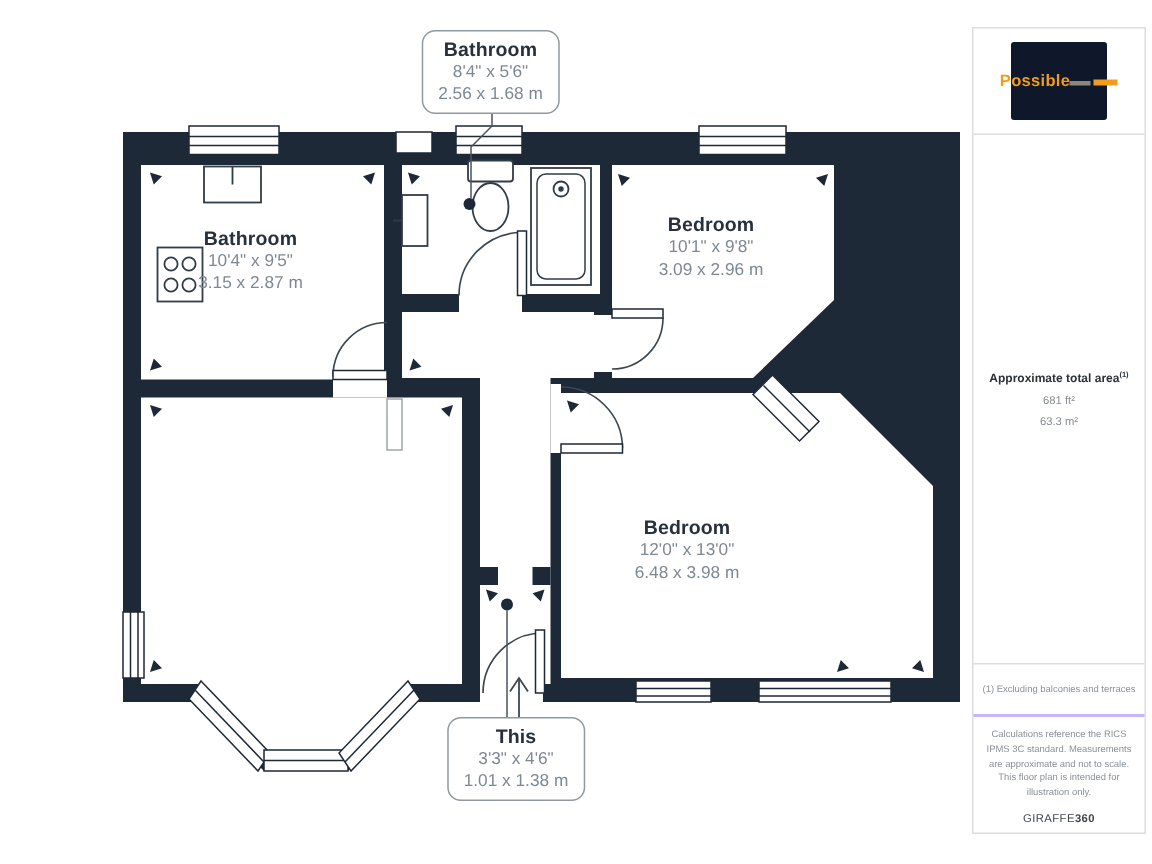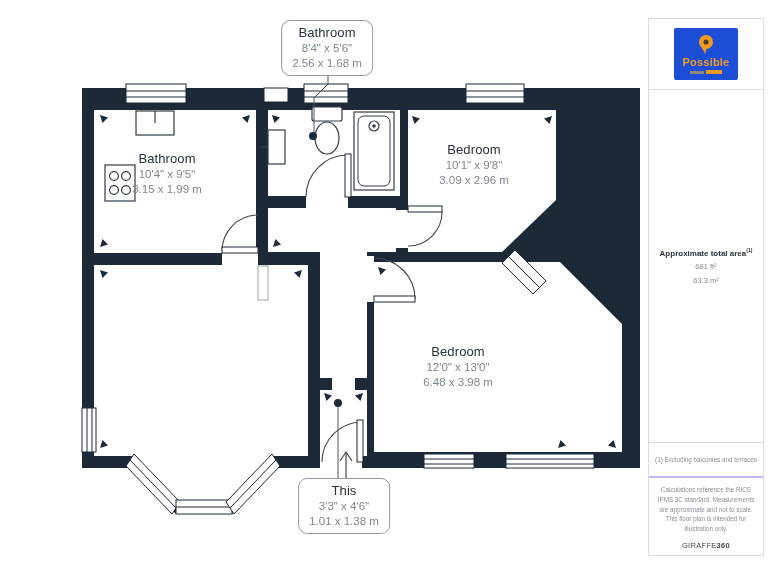--- a/index.html
+++ b/index.html
@@ -1,28 +1,28 @@
 <!DOCTYPE html>
 <html><head>
 <meta charset="utf-8">
 <style>
   html,body{margin:0;padding:0;width:768px;height:576px;background:#ffffff;overflow:hidden;
     font-family:"Liberation Sans","DejaVu Sans",sans-serif;}
   #stage{position:relative;width:768px;height:576px;background:#fff;}
   #plan-svg{position:absolute;left:0;top:0;}
   #labels{position:absolute;left:0;top:0;width:648px;height:576px;}
   .room-label{position:absolute;transform:translateX(-50%);text-align:center;white-space:nowrap;}
-  .room-name{font-size:13px;font-weight:400;color:#27313c;line-height:16px;letter-spacing:.1px;}
+  .room-name{font-size:13px;font-weight:700;color:#27313c;line-height:16px;letter-spacing:.1px;}
   .room-dim{font-size:11.5px;color:#7e8893;line-height:14.5px;}
   .callout{background:#fff;border:1.5px solid #9099a0;border-radius:9px;padding:4px 10px 5px 10px;}
   
   #panel{position:absolute;left:648px;top:18px;width:116px;height:538px;border:1px solid #dcdddf;
     background:#fff;display:flex;flex-direction:column;box-sizing:border-box;}
   .logo-sec{height:70px;border-bottom:1px solid #dcdddf;display:flex;align-items:center;justify-content:center;}
-  .logo-box{width:64px;height:52px;background:#1d4ed8;border-radius:2px;display:flex;flex-direction:column;
+  .logo-box{width:64px;height:52px;background:#0f172a;border-radius:2px;display:flex;flex-direction:row;
     align-items:center;justify-content:center;}
   .brand{font-size:11px;font-weight:700;color:#f19c1c;line-height:11px;margin-top:1px;letter-spacing:.2px;}
   .tagline{display:flex;gap:2px;margin-top:2px;align-items:center;}
   .tag-a{width:14px;height:3px;background:#8d867f;}
   .tag-b{width:16px;height:4px;background:#f19c1c;}
   .area-sec{flex:1;display:flex;flex-direction:column;align-items:center;justify-content:center;text-align:center;}
   .area-label{font-size:8px;font-weight:700;color:#2b3238;}
   .area-label sup{font-size:5px;}
   .area-val{font-size:7.5px;color:#868c92;margin-top:5px;}
   .foot-sec{height:33px;border-top:1px solid #dcdddf;display:flex;align-items:center;justify-content:center;}
@@ -182,21 +182,21 @@
     <g stroke="#3c4750" stroke-width="1.2" fill="none">
       <line x1="346" y1="479" x2="346" y2="453"></line>
       <polyline points="340,461 346,452 352,461"></polyline>
     </g>
   </svg>
 
   <div id="labels">
     <div class="room-label" style="left:167px;top:151px">
       <div class="room-name">Bathroom</div>
       <div class="room-dim">10'4" x 9'5"</div>
-      <div class="room-dim">3.15 x 1.99 m</div>
+      <div class="room-dim">3.15 x 2.87 m</div>
     </div>
 
     <div class="room-label" style="left:474px;top:142px">
       <div class="room-name">Bedroom</div>
       <div class="room-dim">10'1" x 9'8"</div>
       <div class="room-dim">3.09 x 2.96 m</div>
     </div>
 
 
 

